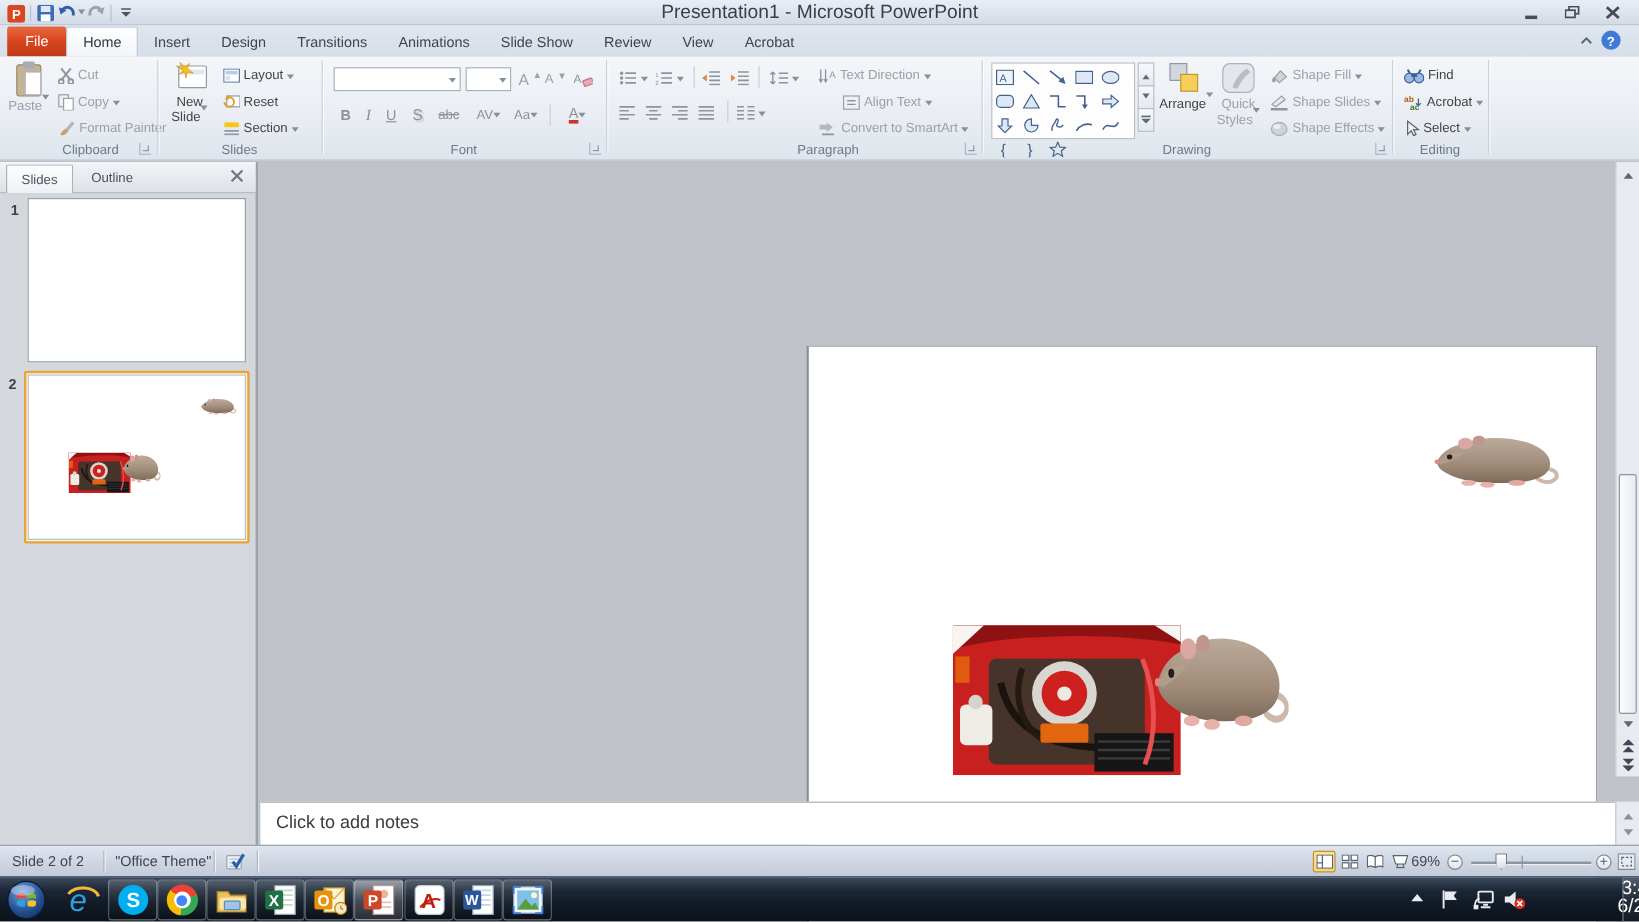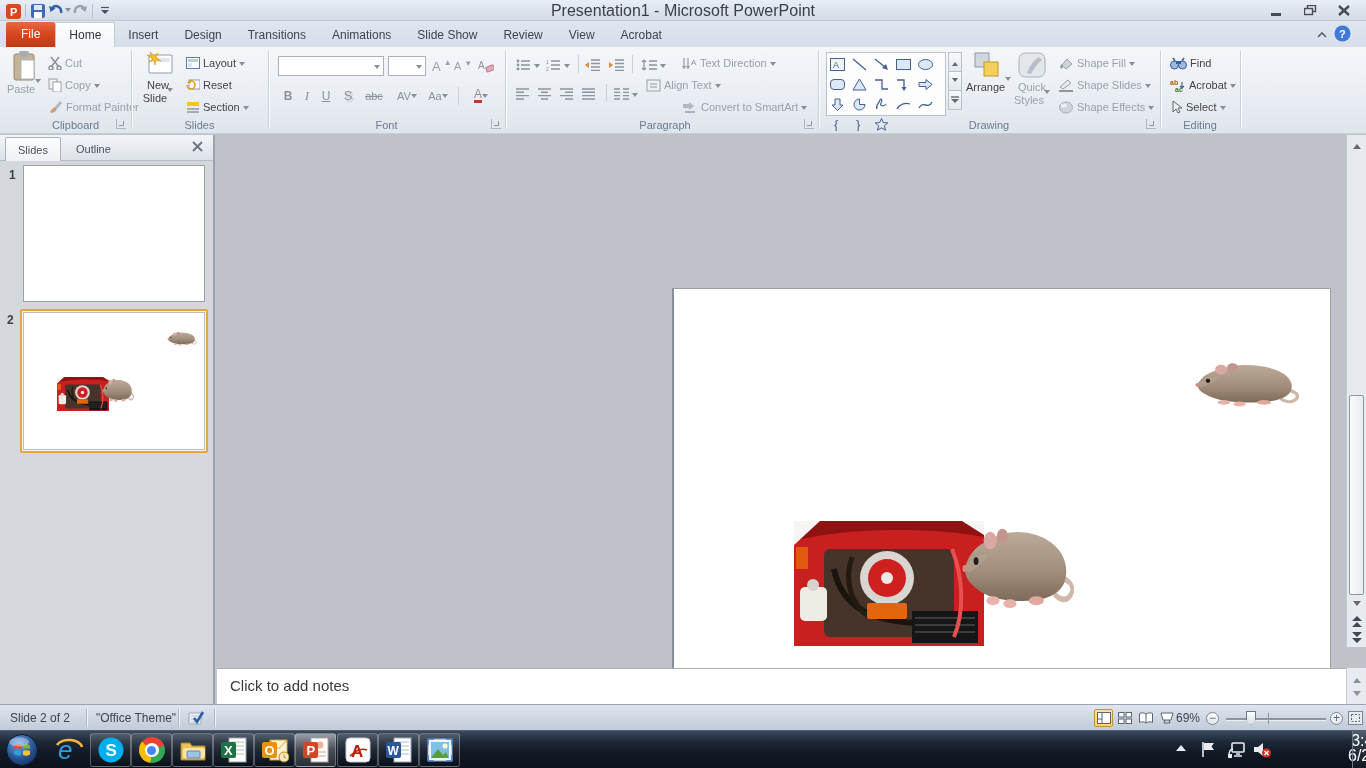--- a/index.html
+++ b/index.html
@@ -435,37 +435,37 @@
       <span class="dd"></span>
   </div>
   <div class="sbtn gray" style="left:682px;top:6px">
     <svg width="15" height="13">
         <path d="M2 1 v11 M6 1 v11 M2 11 l-1.5-2 M2 11 l1.5-2 M6 11 l-1.5-2 M6 11 l1.5-2" stroke="#8d949d" stroke-width="1.1"></path>
         <text x="9" y="8" font-size="8" fill="#8d949d">A</text>
       </svg>
     <span>Text Direction</span>
       <span class="dd"></span>
   </div>
-  <div class="sbtn gray" style="left:646px;top:28px">
+  <div class="sbtn gray" style="left:702px;top:28px">
     <svg width="15" height="13">
         <rect x="1" y="1" width="13" height="11" fill="#eef1f4" stroke="#9aa0a8"></rect>
         <path d="M4 5 h7 M4 8 h7" stroke="#8d949d" stroke-width="1.2"></path>
       </svg>
     <span>Align Text</span>
       <span class="dd"></span>
   </div>
   <div class="sbtn gray" style="left:682px;top:50px">
     <svg width="16" height="13">
         <path d="M1 3 L7 3 L7 1 L12 5 L7 9 L7 7 L1 7 Z" fill="#b0b8c2"></path>
         <path d="M3 11 h10" stroke="#8d949d" stroke-width="1.3"></path>
       </svg>
     <span>Convert to SmartArt</span>
       <span class="dd"></span>
   </div>
-  <div class="glabel" style="left:480px;width:370px">Paragraph</div>
+  <div class="glabel" style="left:505px;width:370px">Paragraph</div>
   <div class="launcher" style="left:804px"></div>
   <div class="vsep" style="left:818px"></div>
 
   <div class="abs" style="left:826px;top:5px;width:120px;height:64px;background:#fdfdfe;border:1px solid #b9c1cb;padding:1px">
     <span class="galcell">
         <svg width="15" height="13">
           <rect x="0.5" y="0.5" width="14" height="12" fill="#eef4fb" stroke="#44618f"></rect>
           <text x="3" y="10" font-size="9" fill="#44618f">A</text>
         </svg>
       </span>

